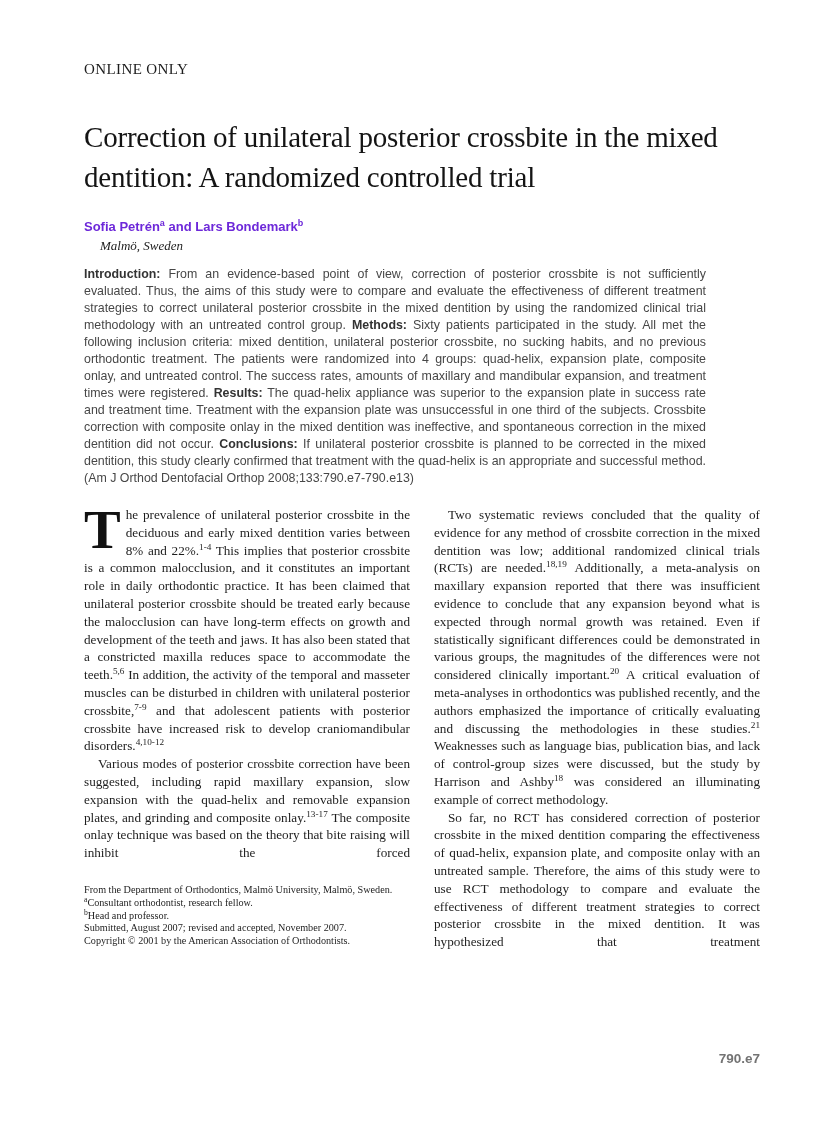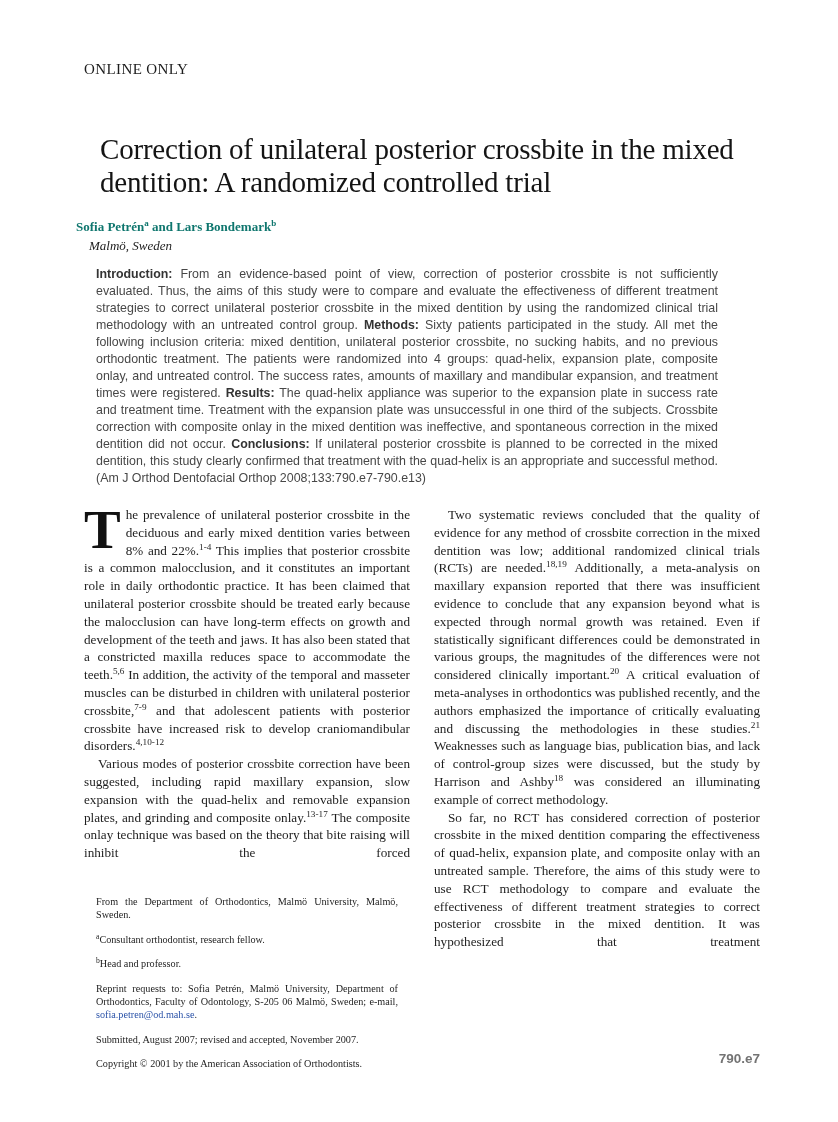--- a/index.html
+++ b/index.html
@@ -10,40 +10,40 @@
     overflow:hidden;
     font-family:"Liberation Serif", serif;
     color:#1d1d1d;
   }
   .online-only{
     position:absolute;left:84px;top:61px;
     font-family:"Liberation Serif", serif;
     font-size:15px;letter-spacing:0.4px;color:#1c1c1c;text-align:right;
   }
   .title{
-    position:absolute;left:84px;top:117px;width:690px;margin:16px;
+    position:absolute;left:84px;top:117px;width:690px;margin:0;
     font-family:"Liberation Serif", serif;font-weight:normal;
-    font-size:29px;line-height:33px;color:#141414;letter-spacing:-0.2px;
+    font-size:29px;line-height:40px;color:#141414;letter-spacing:-0.2px;
   }
   .authors{
-    position:absolute;left:76px;top:219px;
-    font-family:Liberation Serif, serif;
-    font-weight:bold;font-size:13px;color:#0f766e;
+    position:absolute;left:84px;top:219px;
+    font-family:Liberation Sans, sans-serif;
+    font-weight:bold;font-size:13px;color:#6d28d9;
   }
   .authors sup{font-size:9px;}
   .location{
-    position:absolute;left:89px;top:238px;
+    position:absolute;left:100px;top:238px;
     font-family:"Liberation Serif", serif;
     font-style:italic;font-size:13px;color:#222222;
   }
   .abstract{
     position:absolute;left:84px;top:266px;width:622px;
     font-family:"Liberation Sans", sans-serif;
     font-size:12.4px;line-height:17px;
-    text-align:justify;color:#474747;margin-left:12px;
+    text-align:justify;color:#474747;
   }
   .abstract b{color:#333333;}
   .columns{
     position:absolute;left:84px;top:506px;width:676px;
     display:flex;gap:24px;
   }
   .col{
     width:326px;
     font-family:"Liberation Serif", serif;
     font-size:13.2px;line-height:17.8px;
@@ -59,21 +59,21 @@
     font-weight:bold;
     font-size:55px;line-height:44px;
     margin:2px 5px 0 0;color:#111111;
   }
   .footnotes{
     position:absolute;left:84px;top:884px;width:326px;
     font-family:"Liberation Serif", serif;
     font-size:10.2px;line-height:12.8px;
     text-align:justify;color:#1d1d1d;
   }
-  .footnotes .para{margin:12px;}
+  .footnotes .para{margin:0;}
   .footnotes sup{font-size:75%;}
   .link{color:#2a52a8;cursor:pointer;}
   .pageno{
     position:absolute;left:84px;top:1051px;width:676px;
     text-align:right;
     font-family:"Liberation Sans", sans-serif;
     font-weight:bold;font-size:13.5px;color:#737373;
   }
 </style>
 </head>
@@ -99,20 +99,19 @@
     <div class="col">
         <p class="para indent">Two systematic reviews concluded that the quality of evidence for any method of crossbite correction in the mixed dentition was low; additional randomized clinical trials (RCTs) are needed.<sup>18,19</sup> Additionally, a meta-analysis on maxillary expansion reported that there was insufficient evidence to conclude that any expansion beyond what is expected through normal growth was retained. Even if statistically significant differences could be demonstrated in various groups, the magnitudes of the differences were not considered clinically important.<sup>20</sup> A critical evaluation of meta-analyses in orthodontics was published recently, and the authors emphasized the importance of critically evaluating and discussing the methodologies in these studies.<sup>21</sup> Weaknesses such as language bias, publication bias, and lack of control-group sizes were discussed, but the study by Harrison and Ashby<sup>18</sup> was considered an illuminating example of correct methodology.</p>
         <p class="para indent cont">So far, no RCT has considered correction of posterior crossbite in the mixed dentition comparing the effectiveness of quad-helix, expansion plate, and composite onlay with an untreated sample. Therefore, the aims of this study were to use RCT methodology to compare and evaluate the effectiveness of different treatment strategies to correct posterior crossbite in the mixed dentition. It was hypothesized that treatment</p>
       </div>
   </div>
 
   <div class="footnotes">
       <p class="para">From the Department of Orthodontics, Malmö University, Malmö, Sweden.</p>
       <p class="para"><sup>a</sup>Consultant orthodontist, research fellow.</p>
       <p class="para"><sup>b</sup>Head and professor.</p>
-      <p class="para">Reprint requests to: Sofia Petrén, Malmö University, Department of Orthodontics, Faculty of Odontology, S-205 06 Malmö, Sweden; e-mail, <span class="link">sofia.petren@od.mah.se</span>.</p>
       <p class="para">Submitted, August 2007; revised and accepted, November 2007.</p>
       <p class="para">Copyright © 2001 by the American Association of Orthodontists.</p>
     </div>
 
   <div class="pageno">790.e7</div>
 
 </div>
 
 </body></html>

